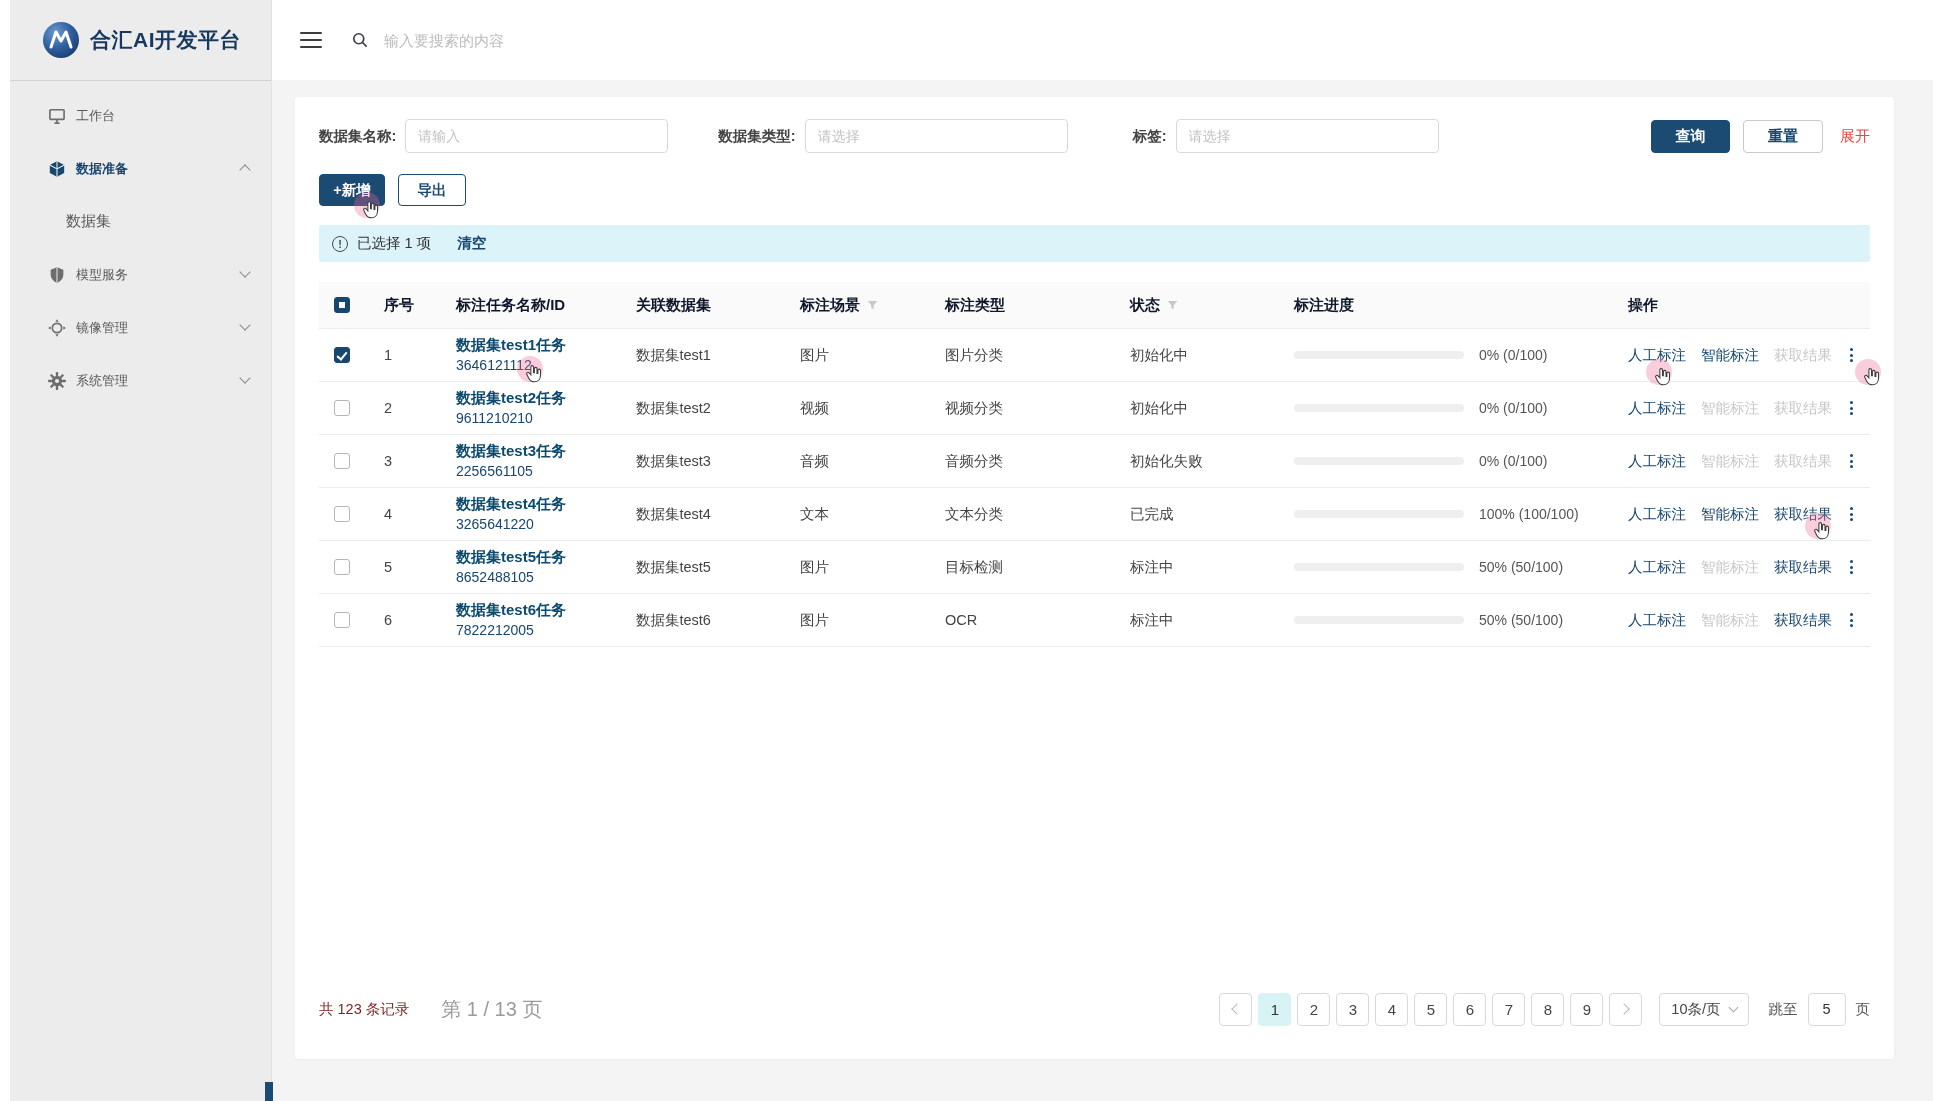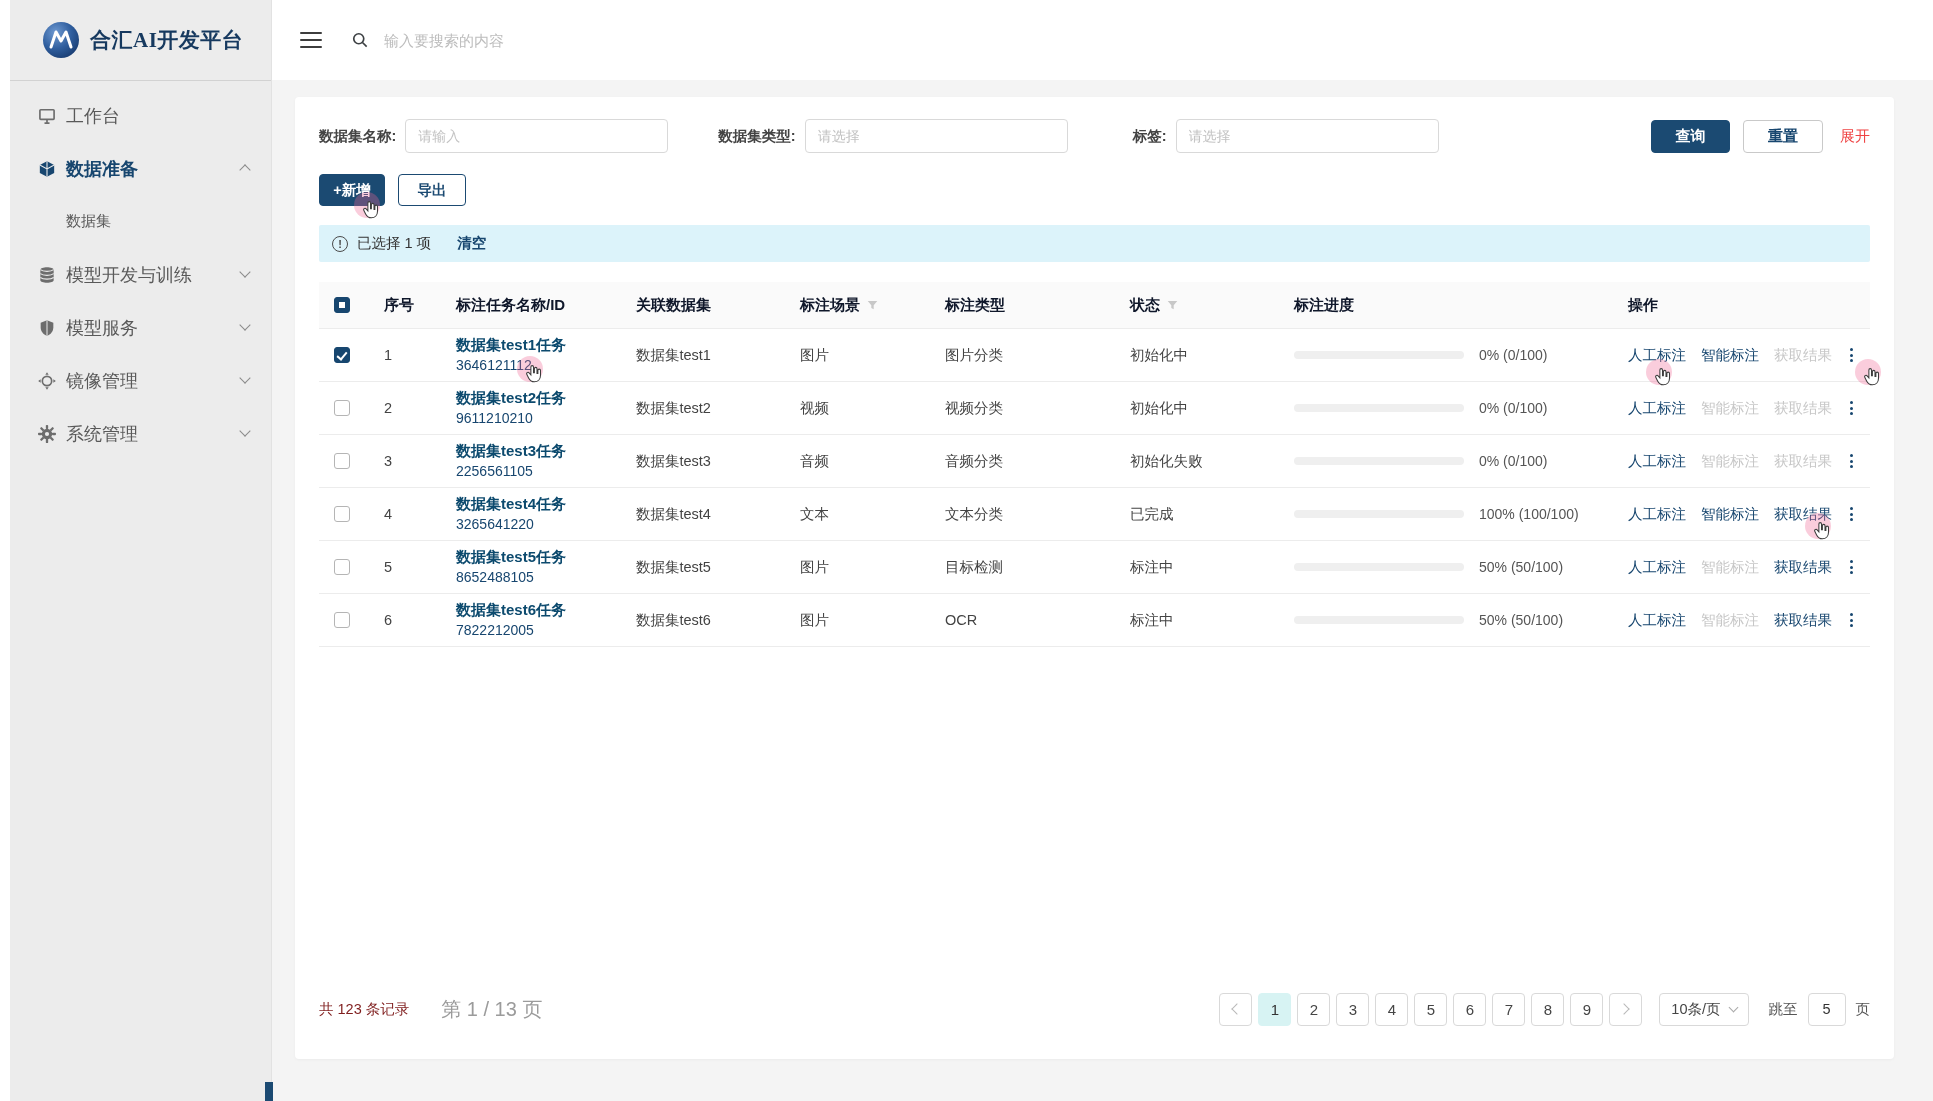--- a/index.html
+++ b/index.html
@@ -4,27 +4,27 @@
 <style>
   * { margin:0; padding:0; box-sizing:border-box; }
   html,body { width:1933px; height:1101px; }
   body {
     position:relative; overflow:hidden;
     background:#f4f4f4;
     font-family:"Liberation Sans", sans-serif;
     color:#434343; font-size:14px;
   }
   
-  .sidebar { position:absolute; left:0; top:0; width:272px; height:1101px; background:#ffffff; border-right:1px solid #e2e2e2;font-family:Liberation Serif, serif; }
+  .sidebar { position:absolute; left:0; top:0; width:272px; height:1101px; background:#ffffff; border-right:1px solid #e2e2e2; }
   .sidebar-inner { position:absolute; left:10px; top:0; right:0; bottom:0; background:#ececec; }
   .logo-row { height:80px; display:flex; align-items:center; padding-left:32px; }
   .logo-mark { width:38px; height:38px; flex:0 0 38px; }
   .logo-text { margin-left:10px; font-size:21px; font-weight:bold; color:#16395f; letter-spacing:.5px; }
   .sidebar-divider { border-top:1px solid #d2d2d2; margin:0 0 8px 0; }
-  .menu-item { position:relative; height:53px; display:flex; align-items:center; padding-left:27px; font-size:18px; color:#595959; cursor:pointer; }
+  .menu-item { position:relative; height:53px; display:flex; align-items:center; padding-left:37px; font-size:13px; color:#595959; cursor:pointer; }
   .menu-item .mi-icon { width:20px; height:20px; flex:0 0 20px; margin-right:9px; color:#6d6d6d; }
   .menu-item.active-parent { color:#17466f; font-weight:bold; }
   .menu-item.active-parent .mi-icon { color:#17466f; }
   .menu-sub { height:53px; display:flex; align-items:center; padding-left:56px; font-size:15px; color:#595959; cursor:pointer; }
   .menu-sub.selected { background:#d9f1f8; color:#17466f; font-weight:bold; }
   .chev { position:absolute; right:22px; width:8px; height:8px; border-right:1.6px solid #8a8a8a; border-bottom:1.6px solid #8a8a8a; }
   .chev.down { transform:rotate(45deg); top:20px; }
   .chev.up { transform:rotate(-135deg); top:24px; }
   .scroll-thumb { position:absolute; left:265px; top:1082px; width:8px; height:19px; background:#1b4a72; }
   
@@ -146,28 +146,20 @@
         </svg>
         <span>数据准备</span>
         <span class="chev up"></span>
       </div>
 
       <div class="menu-sub">
         <span>数据集</span>
       </div>
 
 
-      <div class="menu-item">
-        <svg class="mi-icon" viewBox="0 0 24 24">
-          <path d="M4 5.6 c0-1.7 3.6-3 8-3 s8 1.3 8 3 v12.8 c0 1.7-3.6 3-8 3 s-8-1.3-8-3 Z" fill="currentColor"></path>
-          <path d="M4 10.4 c1.6 1.3 4.5 2 8 2 s6.4-.7 8-2 M4 15 c1.6 1.3 4.5 2 8 2 s6.4-.7 8-2 M4 5.6 c1.6 1.3 4.5 2 8 2 s6.4-.7 8-2" stroke="#ececec" stroke-width="1.4" fill="none"></path>
-        </svg>
-        <span>模型开发与训练</span>
-        <span class="chev down"></span>
-      </div>
 
       <div class="menu-item">
         <svg class="mi-icon" viewBox="0 0 24 24">
           <path d="M12 2.8 l7.6 2.8 V11 c0 4.9-3.2 8.8-7.6 10.2 C7.6 19.8 4.4 15.9 4.4 11 V5.6 Z" fill="currentColor"></path>
           <path d="M12 2.8 V21.2" stroke="#ececec" stroke-width="1.2"></path>
         </svg>
         <span>模型服务</span>
         <span class="chev down"></span>
       </div>
 

